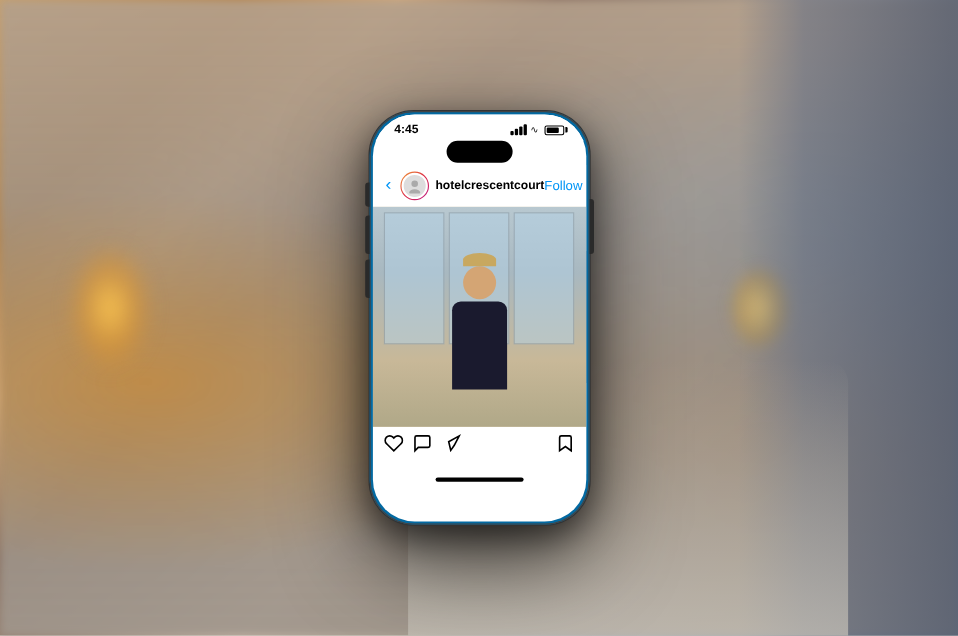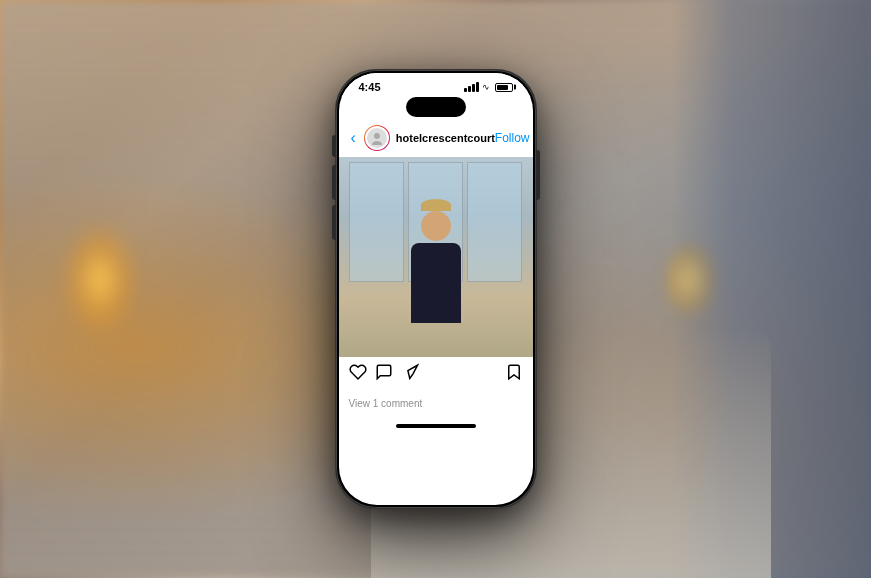--- a/index.html
+++ b/index.html
@@ -87,22 +87,22 @@
     .phone-wrapper {
       position: absolute;
       left: 50%;
       top: 50%;
       transform: translate(-50%, -50%);
       z-index: 10;
     }
 
     .phone {
       width: 200px;
-      height: 438px;
-      background: #000000;
+      height: 376px;
+      background: #0369a1;
       border-radius: 40px;
       padding: 3px;
       box-shadow:
         0 0 0 1px #333,
         0 30px 80px rgba(0,0,0,0.7),
         0 10px 30px rgba(0,0,0,0.5),
         inset 0 0 0 1px #444;
       position: relative;
     }
 
@@ -545,23 +545,20 @@
         </span>
         <span class="bookmark-icon">
           <svg width="18" height="18" viewBox="0 0 24 24" fill="none" stroke="currentColor" stroke-width="2">
             <path d="M19 21l-7-5-7 5V5a2 2 0 0 1 2-2h10a2 2 0 0 1 2 2z"></path>
           </svg>
         </span>
       </div>
 
 
 
-      <div class="comment-section">
-        <span class="comment-link">View 1 comment</span>
-      </div>
 
       <div class="date-section">
         
       </div>
 
       <div class="home-indicator"></div>
 
     </div>
   </div>
 </div>

